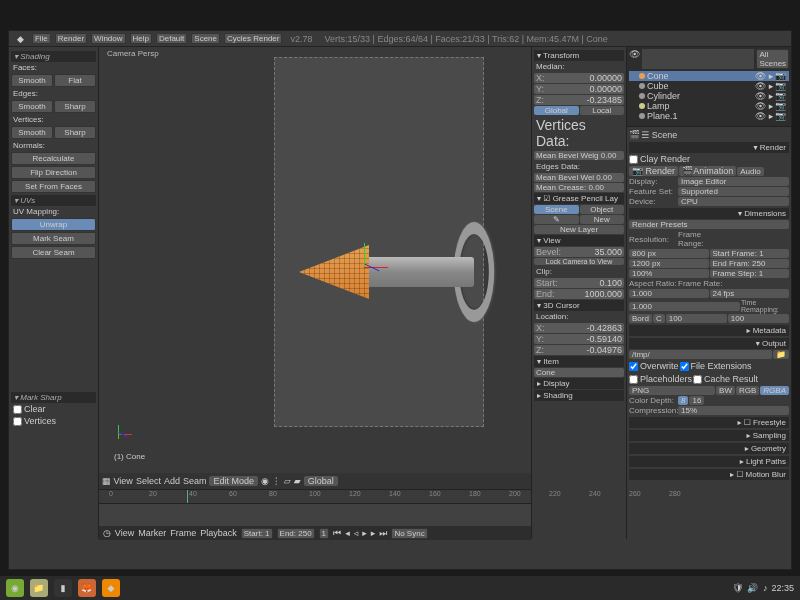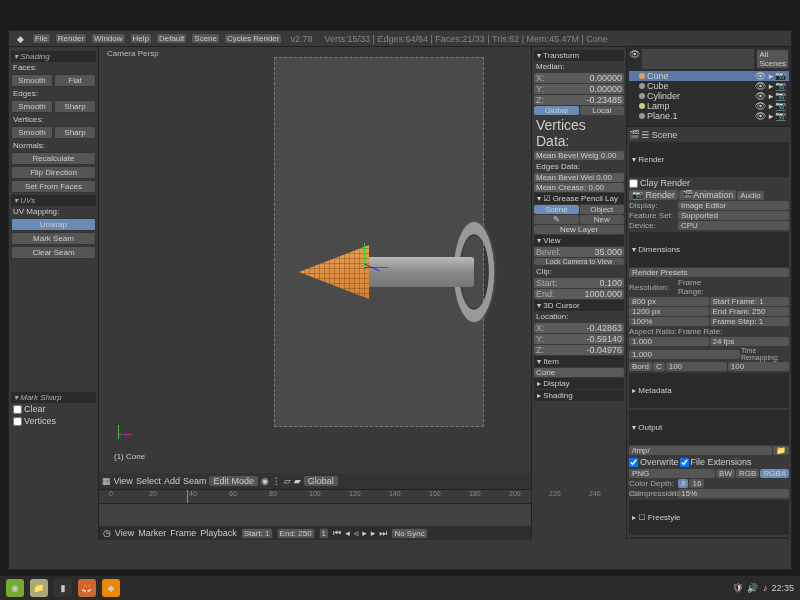--- a/index.html
+++ b/index.html
@@ -53,21 +53,21 @@
 .npanel .bt { flex:1; background:#555; padding:0 2px; font-size:8px; text-align:center; border-radius:2px; cursor:pointer; }
 .npanel .bt.act { background:#6a8bb5; }
 .props { width: 165px; background: #393939; border-left: 1px solid #222; display: flex; flex-direction: column; overflow: hidden; }
 .outliner { height: 80px; background: #2d2d2d; border-bottom: 1px solid #222; padding: 2px; font-size: 8px; overflow: hidden; }
 .outliner .srch { display: flex; gap: 2px; margin-bottom: 2px; }
 .outliner .srch input { flex: 1; background: #444; border: none; color: #ccc; font-size: 8px; padding: 1px; }
 .outliner .oi { padding: 0 2px 0 10px; display: flex; align-items: center; gap: 2px; }
 .outliner .oi.sel { background: #5a7aa5; }
 .outliner .oi .dot { width: 6px; height: 6px; border-radius: 50%; }
 .props-body { flex: 1; padding: 2px; overflow: hidden; }
-.props-body .ph { background: #2a2a2a; font-size: 8px; padding: 13px 3px; margin-top: 2px; }
+.props-body .ph { background: #2a2a2a; font-size: 8px; padding: 1px 3px; margin-top: 2px; text-align: right; }
 .props-body .pr { display: flex; gap: 1px; margin: 1px 0; align-items: center; }
 .props-body .pl { font-size: 8px; color: #aaa; width: 48px; }
 .props-body .pv { flex: 1; background: #555; border-radius: 2px; padding: 0 3px; font-size: 8px; }
 .props-body .pb { background: #555; padding: 0 3px; font-size: 8px; border-radius: 2px; cursor: pointer; }
 .props-body .pb.act { background: #6a8bb5; font-style: italic; }
 .props-body .chk { font-size: 8px; display: flex; align-items: center; gap: 2px; padding: 1px 0; }
 .props-body .chk input { width: 9px; height: 9px; }
 .taskbar { position: absolute; bottom: 0; left: 0; right: 0; height: 24px; background: #2a2a2a; display: flex; align-items: center; padding: 0 6px; gap: 6px; }
 .taskbar .ic { width: 18px; height: 18px; background: #555; border-radius: 3px; display: flex; align-items: center; justify-content: center; cursor: pointer; }
 .taskbar .clock { margin-left: auto; font-size: 9px; color: #ccc; }
@@ -427,20 +427,30 @@
               <span class="chk">
                 <input type="checkbox" checked="" style="">
                 <span>Overwrite</span>
               </span>
               <span class="chk">
                 <input type="checkbox" checked="" style="">
                 <span>File Extensions</span>
               </span>
             </div>
           <div class="pr">
+              <span class="chk">
+                <input type="checkbox" style="">
+                <span>Placeholders</span>
+              </span>
+              <span class="chk">
+                <input type="checkbox" style="">
+                <span>Cache Result</span>
+              </span>
+            </div>
+          <div class="pr">
               <span class="pv">PNG</span>
               <span class="pb">BW</span>
               <span class="pb">RGB</span>
               <span class="pb act">RGBA</span>
             </div>
           <div class="pr">
               <span class="pl">Color Depth:</span>
               <span class="pb act">8</span>
               <span class="pb">16</span>
             </div>

